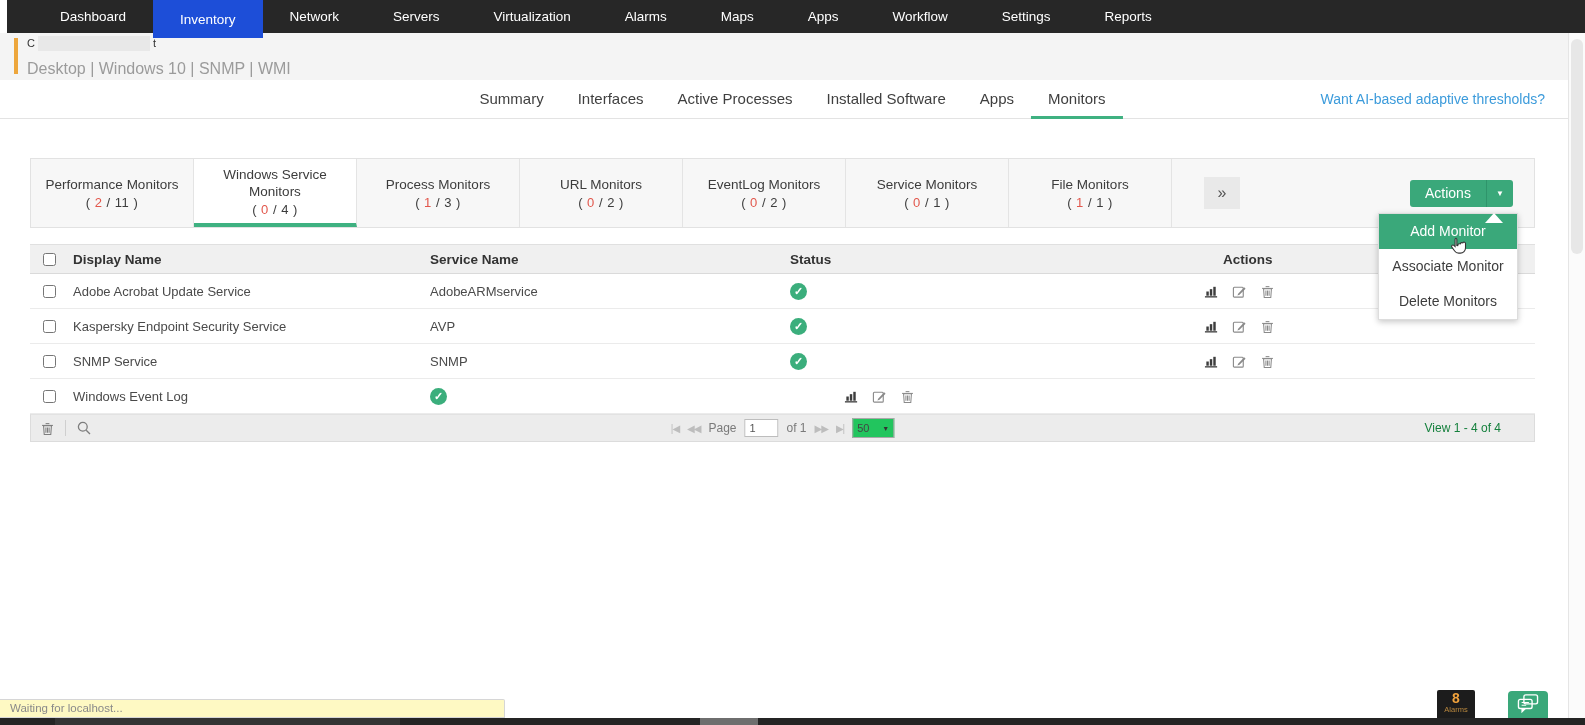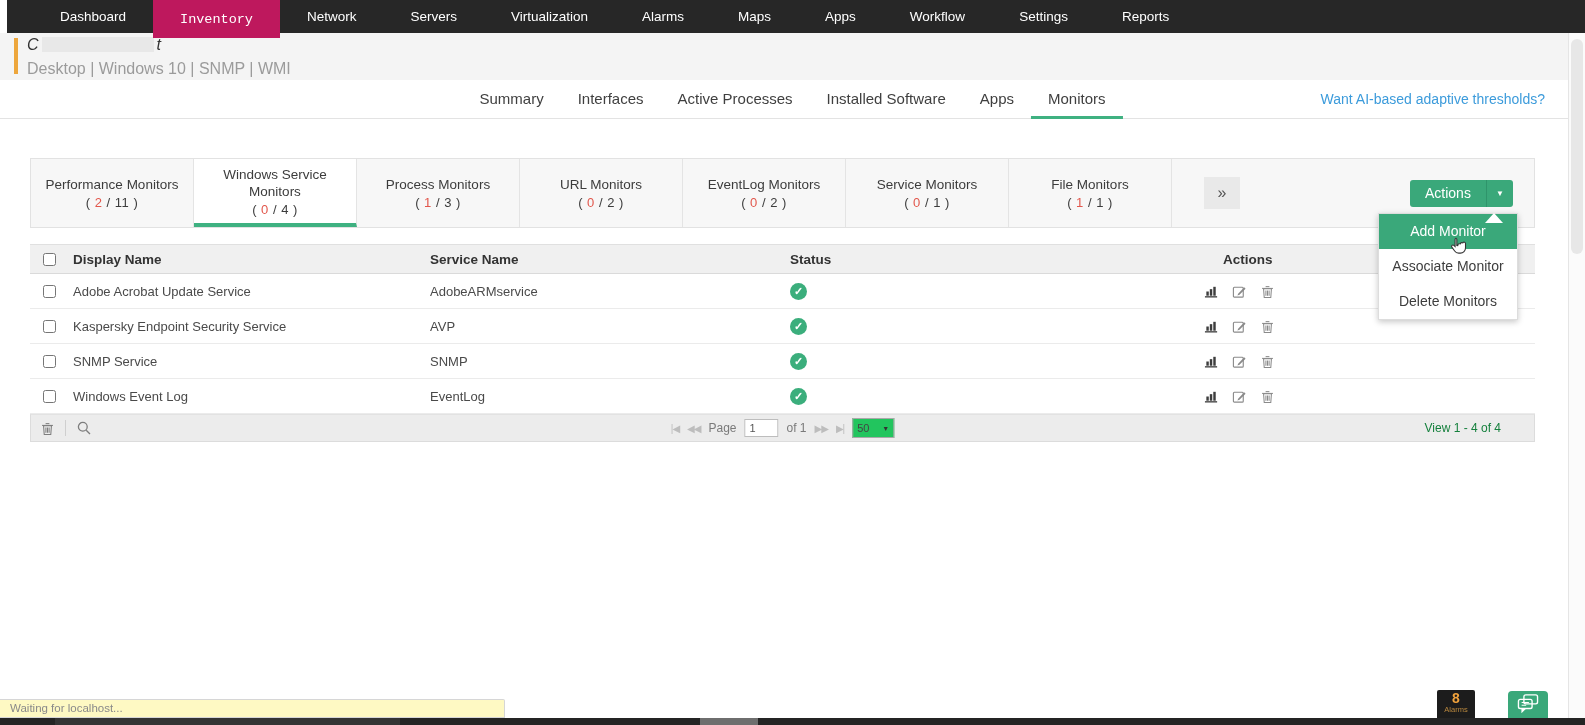--- a/index.html
+++ b/index.html
@@ -5,27 +5,27 @@
   * { box-sizing: border-box; margin: 0; padding: 0; }
   html,body { width:1585px; height:725px; }
   body {
     font-family: "Liberation Sans", sans-serif;
     background:#ffffff; color:#444; overflow:hidden; position:relative;
   }
   
   .topnav { position:absolute; top:0; left:7px; width:1585px; height:33px;
     background:#272727; display:flex; align-items:stretch; padding-left:26px; z-index:8; }
   .nav-item { color:#fff; font-size:13.5px; padding:0 27px; display:flex; align-items:center; cursor:pointer; }
-  .nav-item.active { background:#be185d; height:38px; z-index:9;font-family:Liberation Mono, monospace; }
+  .nav-item.active { background:#1d4ed8; height:38px; z-index:9; }
   .kebab { position:absolute; right:28px; top:0; height:33px; line-height:31px;
     color:#fff; font-size:17px; font-weight:bold; cursor:pointer; padding:0 4px; }
   
   .device-bar { position:absolute; top:33px; left:0; width:1585px; height:47px; background:#f4f4f4; }
   .device-accent { position:absolute; left:14px; top:5px; width:4px; height:36px; background:#eda63c; }
-  .device-title { position:absolute; left:27px; top:3px; font-size:16px; color:#333;font-style:italic; }
+  .device-title { position:absolute; left:27px; top:3px; font-size:11px; color:#333; }
   .redact { display:inline-block; width:112px; height:15px; background:#e8e8e8; vertical-align:middle; margin:0 3px 2px 3px; }
   .device-meta { position:absolute; left:27px; top:27px; font-size:16px; color:#9b9b9b; }
   
   .page-tabs-row { position:absolute; top:80px; left:0; width:1585px; height:39px;
     background:#fff; border-bottom:1px solid #e3e3e3; }
   .page-tabs { position:absolute; left:50%; transform:translateX(-50%); top:0; height:39px; display:flex; }
   .page-tab { font-size:15px; color:#3f3f3f; padding:0 17px; line-height:37px; height:39px; cursor:pointer; }
   .page-tab.active { border-bottom:3px solid #3fb181; }
   .ai-link { position:absolute; right:40px; top:0; line-height:38px; color:#3c9bdb; font-size:14px;
     text-decoration:none; cursor:pointer; }
@@ -317,21 +317,20 @@
           </svg>
         </span>
     </div>
   </div>
 
   <div class="t-row t-body-row">
     <div class="c1">
         <input type="checkbox" class="cb" style="">
       </div>
     <div class="c2">Windows Event Log</div>
-    <div class="c3">EventLog</div>
     <div class="c4">
         <span class="status-dot">
           <span>✓</span>
         </span>
       </div>
     <div class="c5">
       <span class="act-icon">
           <svg width="15" height="15" viewBox="0 0 16 16">
             <rect x="1" y="13" width="13" height="1.4" fill="#3d3d3d"></rect>
             <rect x="2.5" y="8" width="2.6" height="4.5" fill="#3d3d3d"></rect>

